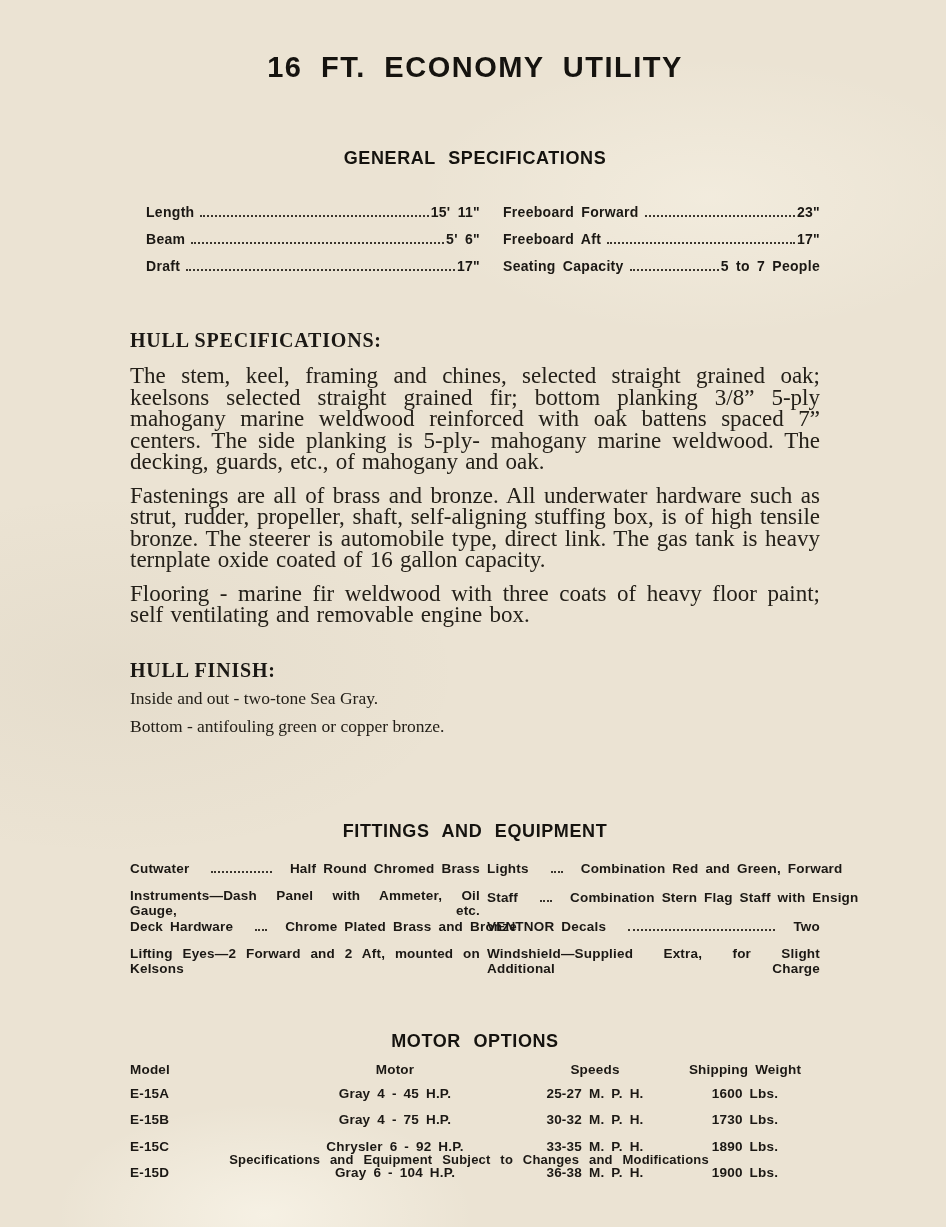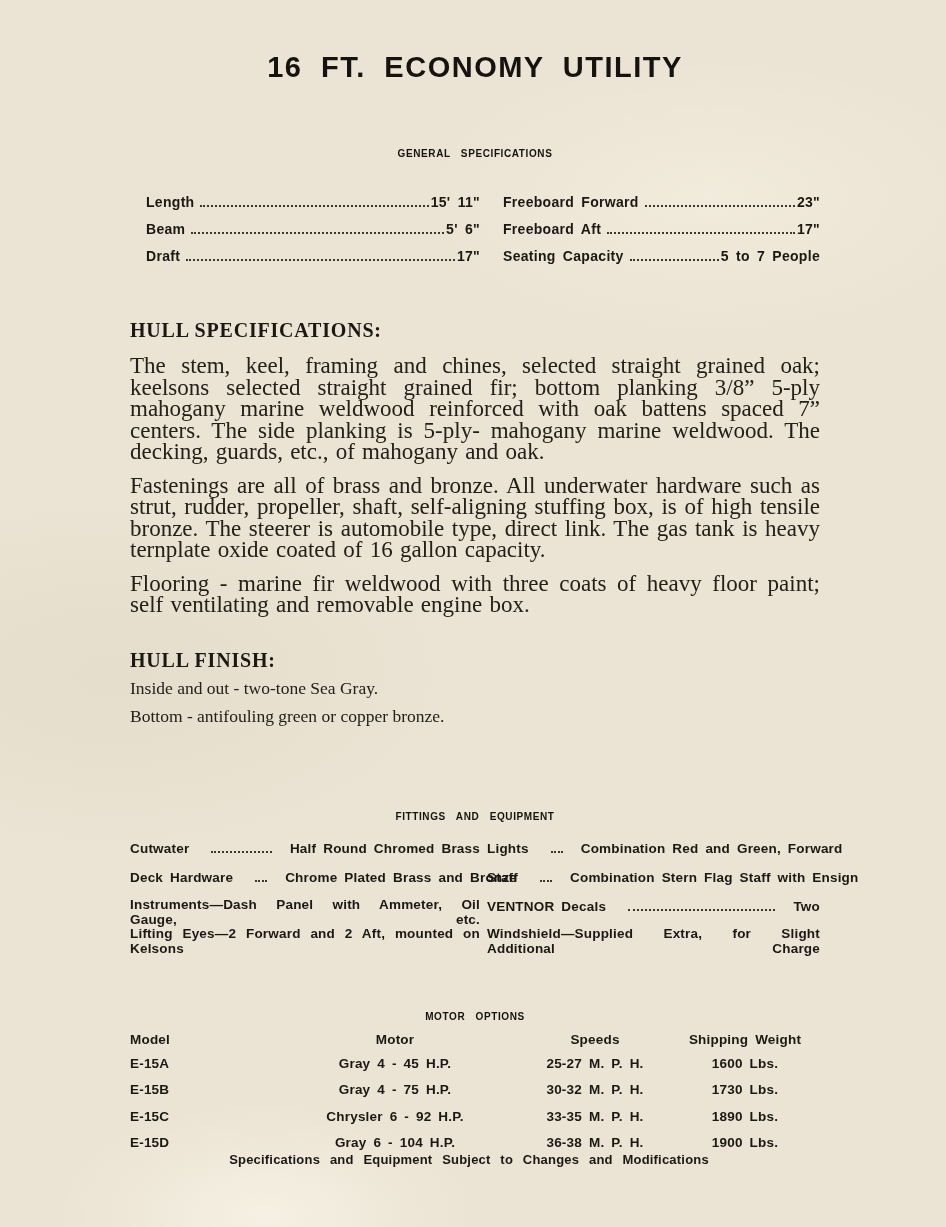--- a/index.html
+++ b/index.html
@@ -26,21 +26,21 @@
     font-size: 29px;
     line-height: 34px;
     font-weight: 700;
     letter-spacing: 1.5px;
     word-spacing: 9px;
     color: #15130f;
   }
 
   .h-sans {
     text-align: center;
-    font-size: 10px;
+    font-size: 18px;
     font-weight: 700;
     letter-spacing: .6px;
     word-spacing: 7px;
     color: #15130f;
   }
   .h-genspec { margin-top: 64px; }
   .h-fittings { margin-top: 84px; }
   .h-motor { margin-top: 56px; }
 
   .two-col {
@@ -204,26 +204,26 @@
 
     <div class="h-sans h-fittings">FITTINGS AND EQUIPMENT</div>
 
     <div class="two-col fittings">
       <div>
         <div class="fit-row">
           <span class="spec-label">Cutwater</span>
           <span class="leader"></span>
           <span class="spec-value">Half Round Chromed Brass</span>
         </div>
+        <div class="fit-row fit-plain">Instruments—Dash Panel with Ammeter, Oil Gauge, etc.</div>
         <div class="fit-row">
           <span class="spec-label">Deck Hardware</span>
           <span class="leader"></span>
           <span class="spec-value">Chrome Plated Brass and Bronze</span>
         </div>
-        <div class="fit-row fit-plain">Instruments—Dash Panel with Ammeter, Oil Gauge, etc.</div>
         <div class="fit-row fit-plain">Lifting Eyes—2 Forward and 2 Aft, mounted on Kelsons</div>
       </div>
       <div>
         <div class="fit-row">
           <span class="spec-label">Lights</span>
           <span class="leader"></span>
           <span class="spec-value">Combination Red and Green, Forward</span>
         </div>
         <div class="fit-row">
           <span class="spec-label">Staff</span>

